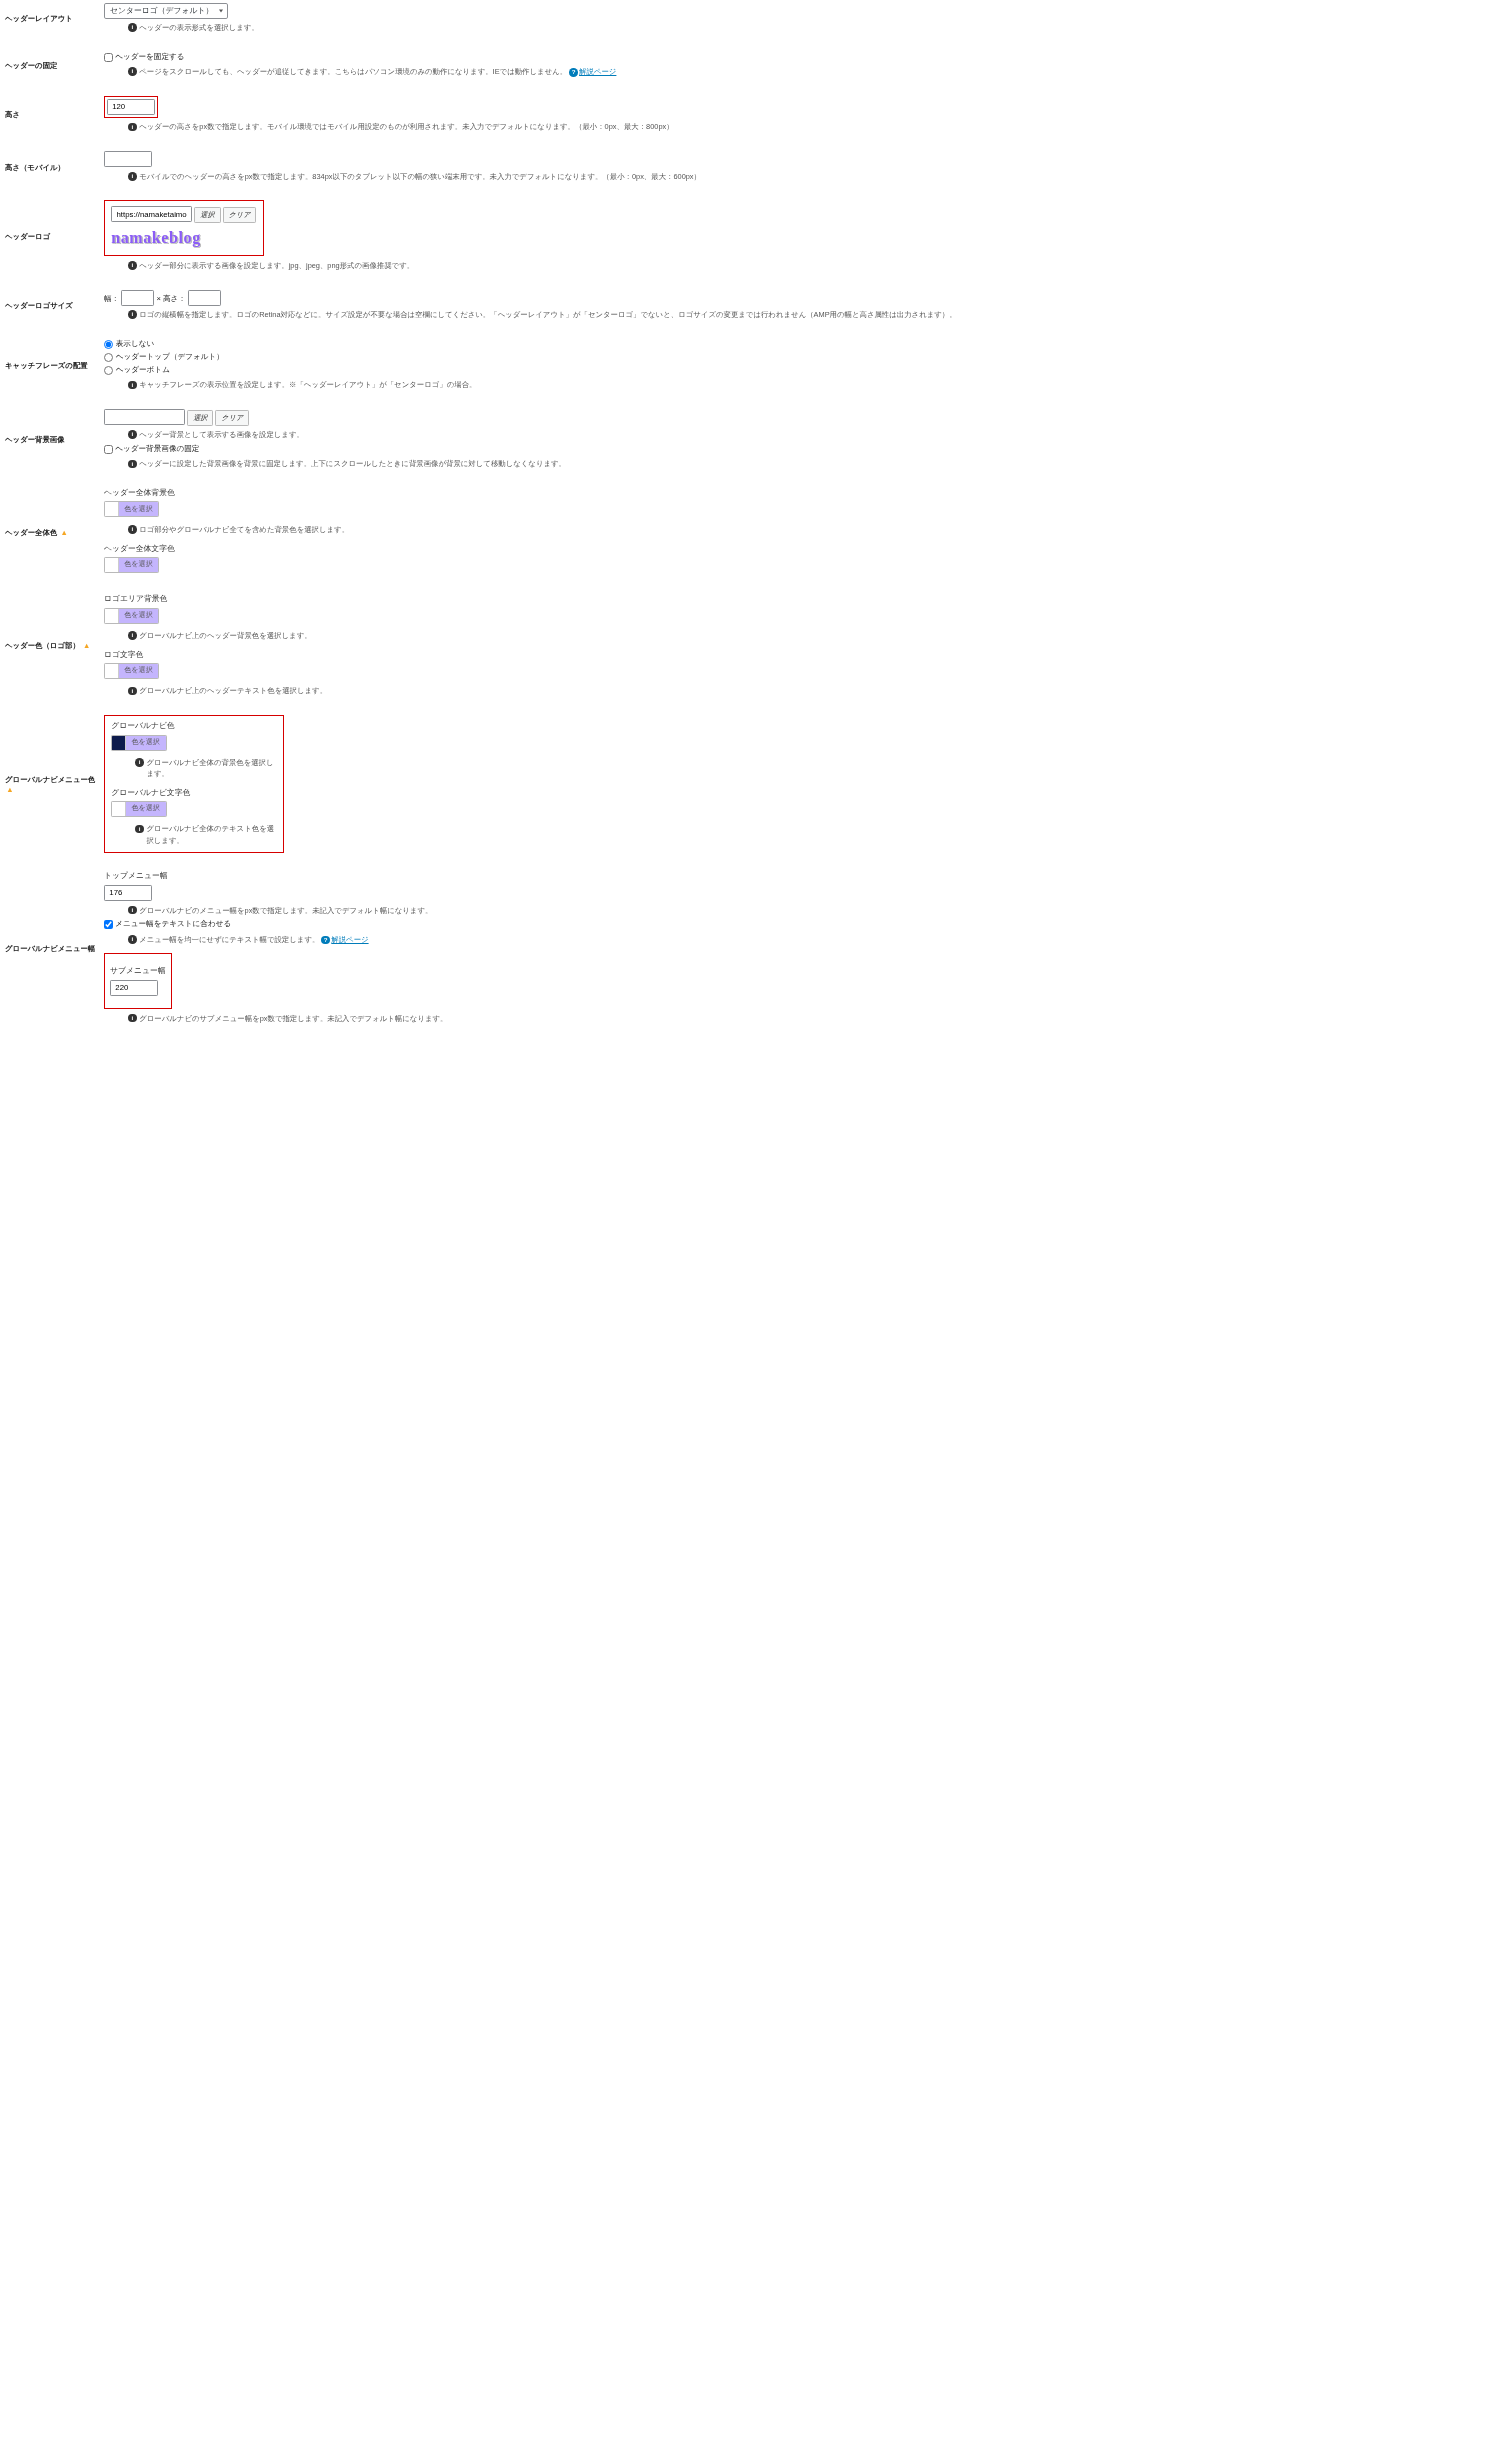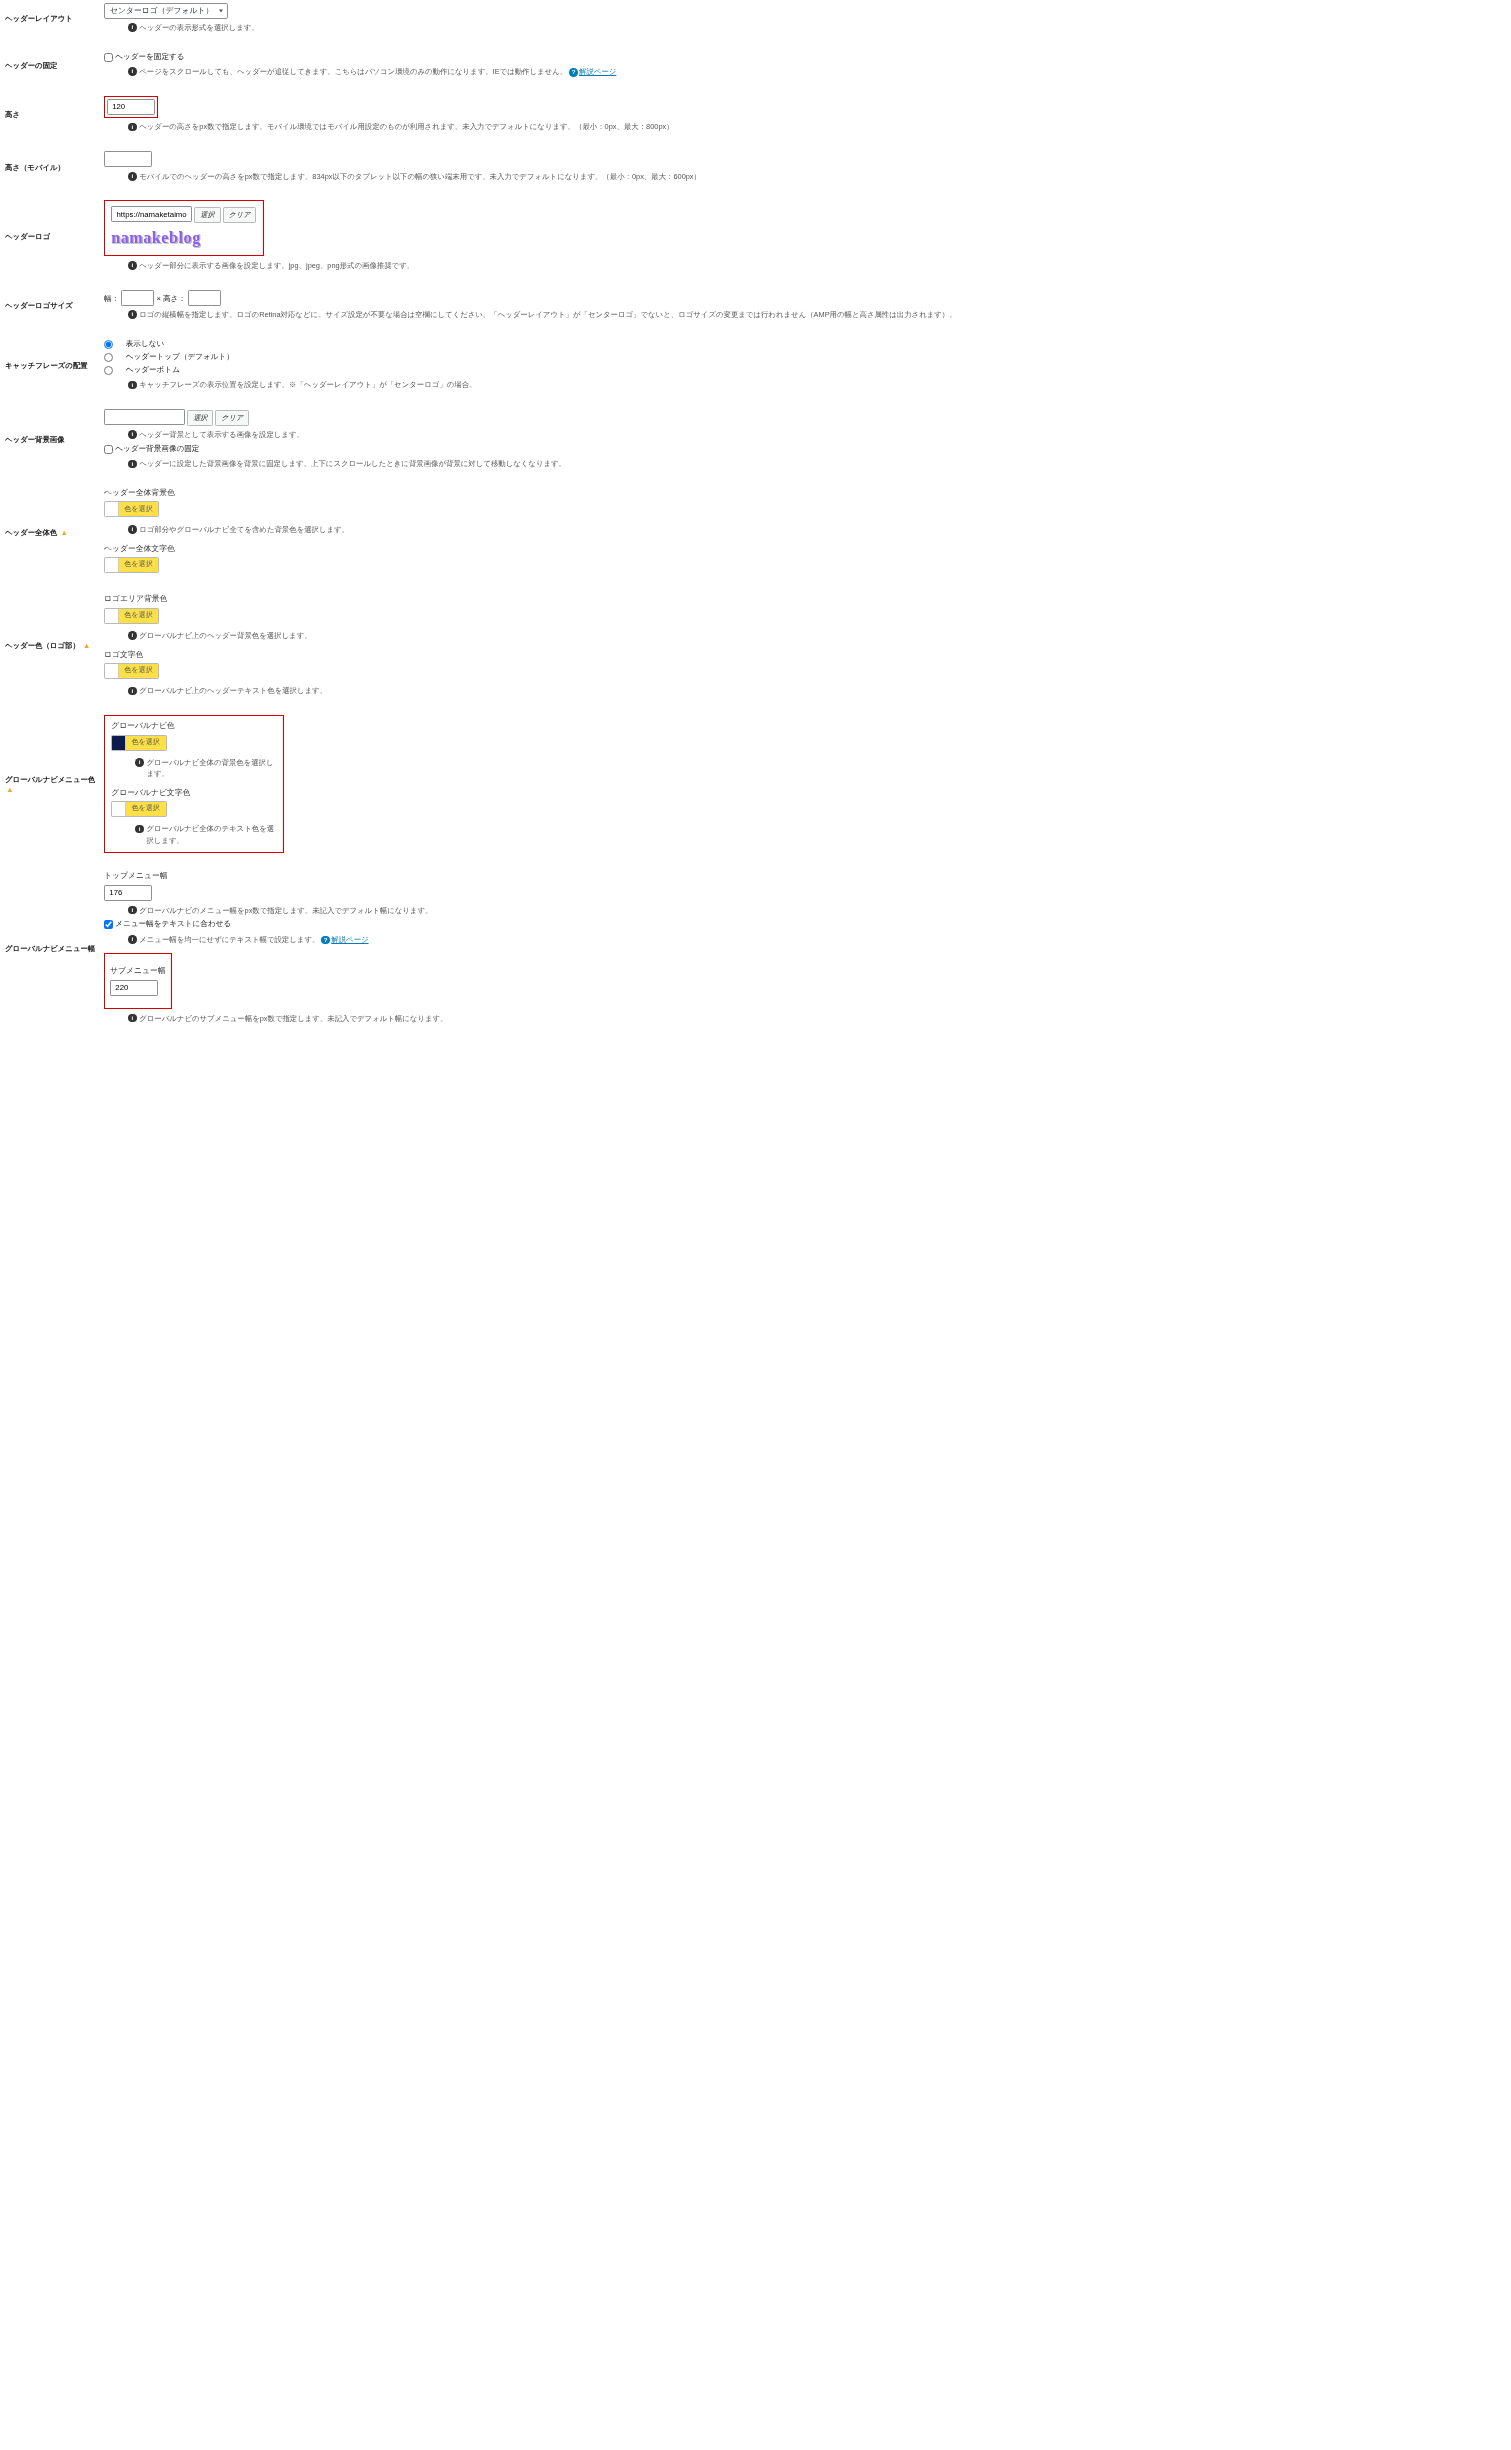--- a/index.html
+++ b/index.html
@@ -16,29 +16,29 @@
   .help-link { color: #007cba; text-decoration: underline; font-size: 7.4px; }
   input[type="text"], input[type="number"] { border: 0.6px solid #8c8f94; border-radius: 1.2px; font-size: 7.8px; padding: 1.9px 4.3px; height: 16px; }
   .num-input { width: 48px; }
   .small-num { width: 33px; }
   .logo-url { width: 81px; }
   .btn { display: inline-block; background: #f6f7f7; border: 0.6px solid #b9b9b9; border-radius: 1.2px; padding: 2.5px 6.2px; font-size: 7.4px; cursor: pointer; color: #222; }
   .btn-sm { padding: 1.9px 5px; font-size: 7.1px; font-style: italic; }
   .chk-row { display: flex; align-items: center; gap: 2.5px; margin-top: 0; }
   input[type="checkbox"] { width: 8.7px; height: 8.7px; }
   input[type="radio"] { width: 8.7px; height: 8.7px; }
-  .radio-row { display: flex; align-items: center; gap: 13px; margin-bottom: 2.5px; }
+  .radio-row { display: flex; align-items: center; gap: 3px; margin-bottom: 2.5px; }
   .redbox { border: 1.2px solid #d60000; padding: 1.9px; display: inline-block; }
   .redbox-group { border: 1.2px solid #d60000; padding: 5px 6.2px 6.2px; display: inline-block; }
   .logo-img { display: block; margin-top: 3.7px; }
   .logo-text { font-family: Georgia, serif; font-size: 16px; font-weight: bold; color: #8b5cf6; letter-spacing: 0.6px; text-shadow: 0.6px 0.6px 0 #ccc, 1.2px 1.2px 0 #aaa; }
   .color-picker { display: inline-flex; align-items: stretch; border: 0.6px solid #b9b9b9; border-radius: 1.2px; overflow: hidden; height: 16px; }
   .swatch { width: 13.6px; background: #fff; border-right: 0.6px solid #ccc; }
   .swatch-dark { background: #0d1b4c; }
-  .pick-label { padding: 0 5.6px; font-size: 7.1px; display: flex; align-items: center; background: #fde047; color: #555; }
+  .pick-label { padding: 0 5.6px; font-size: 7.1px; display: flex; align-items: center; background: #c4b5fd; color: #555; }
   .sub-group { margin-top: 8.7px; }
   .sub-title { font-size: 7.8px; color: #333; margin-bottom: 2.5px; }
   .warn-icon { display: inline-block; color: #f5a623; font-size: 7.4px; margin-left: 1.2px; }
   .spacer-sm { height: 3.7px; }
 </style>
 </head>
 <body>
 
 <div class="row">
   <div class="label-col">ヘッダーレイアウト</div>

